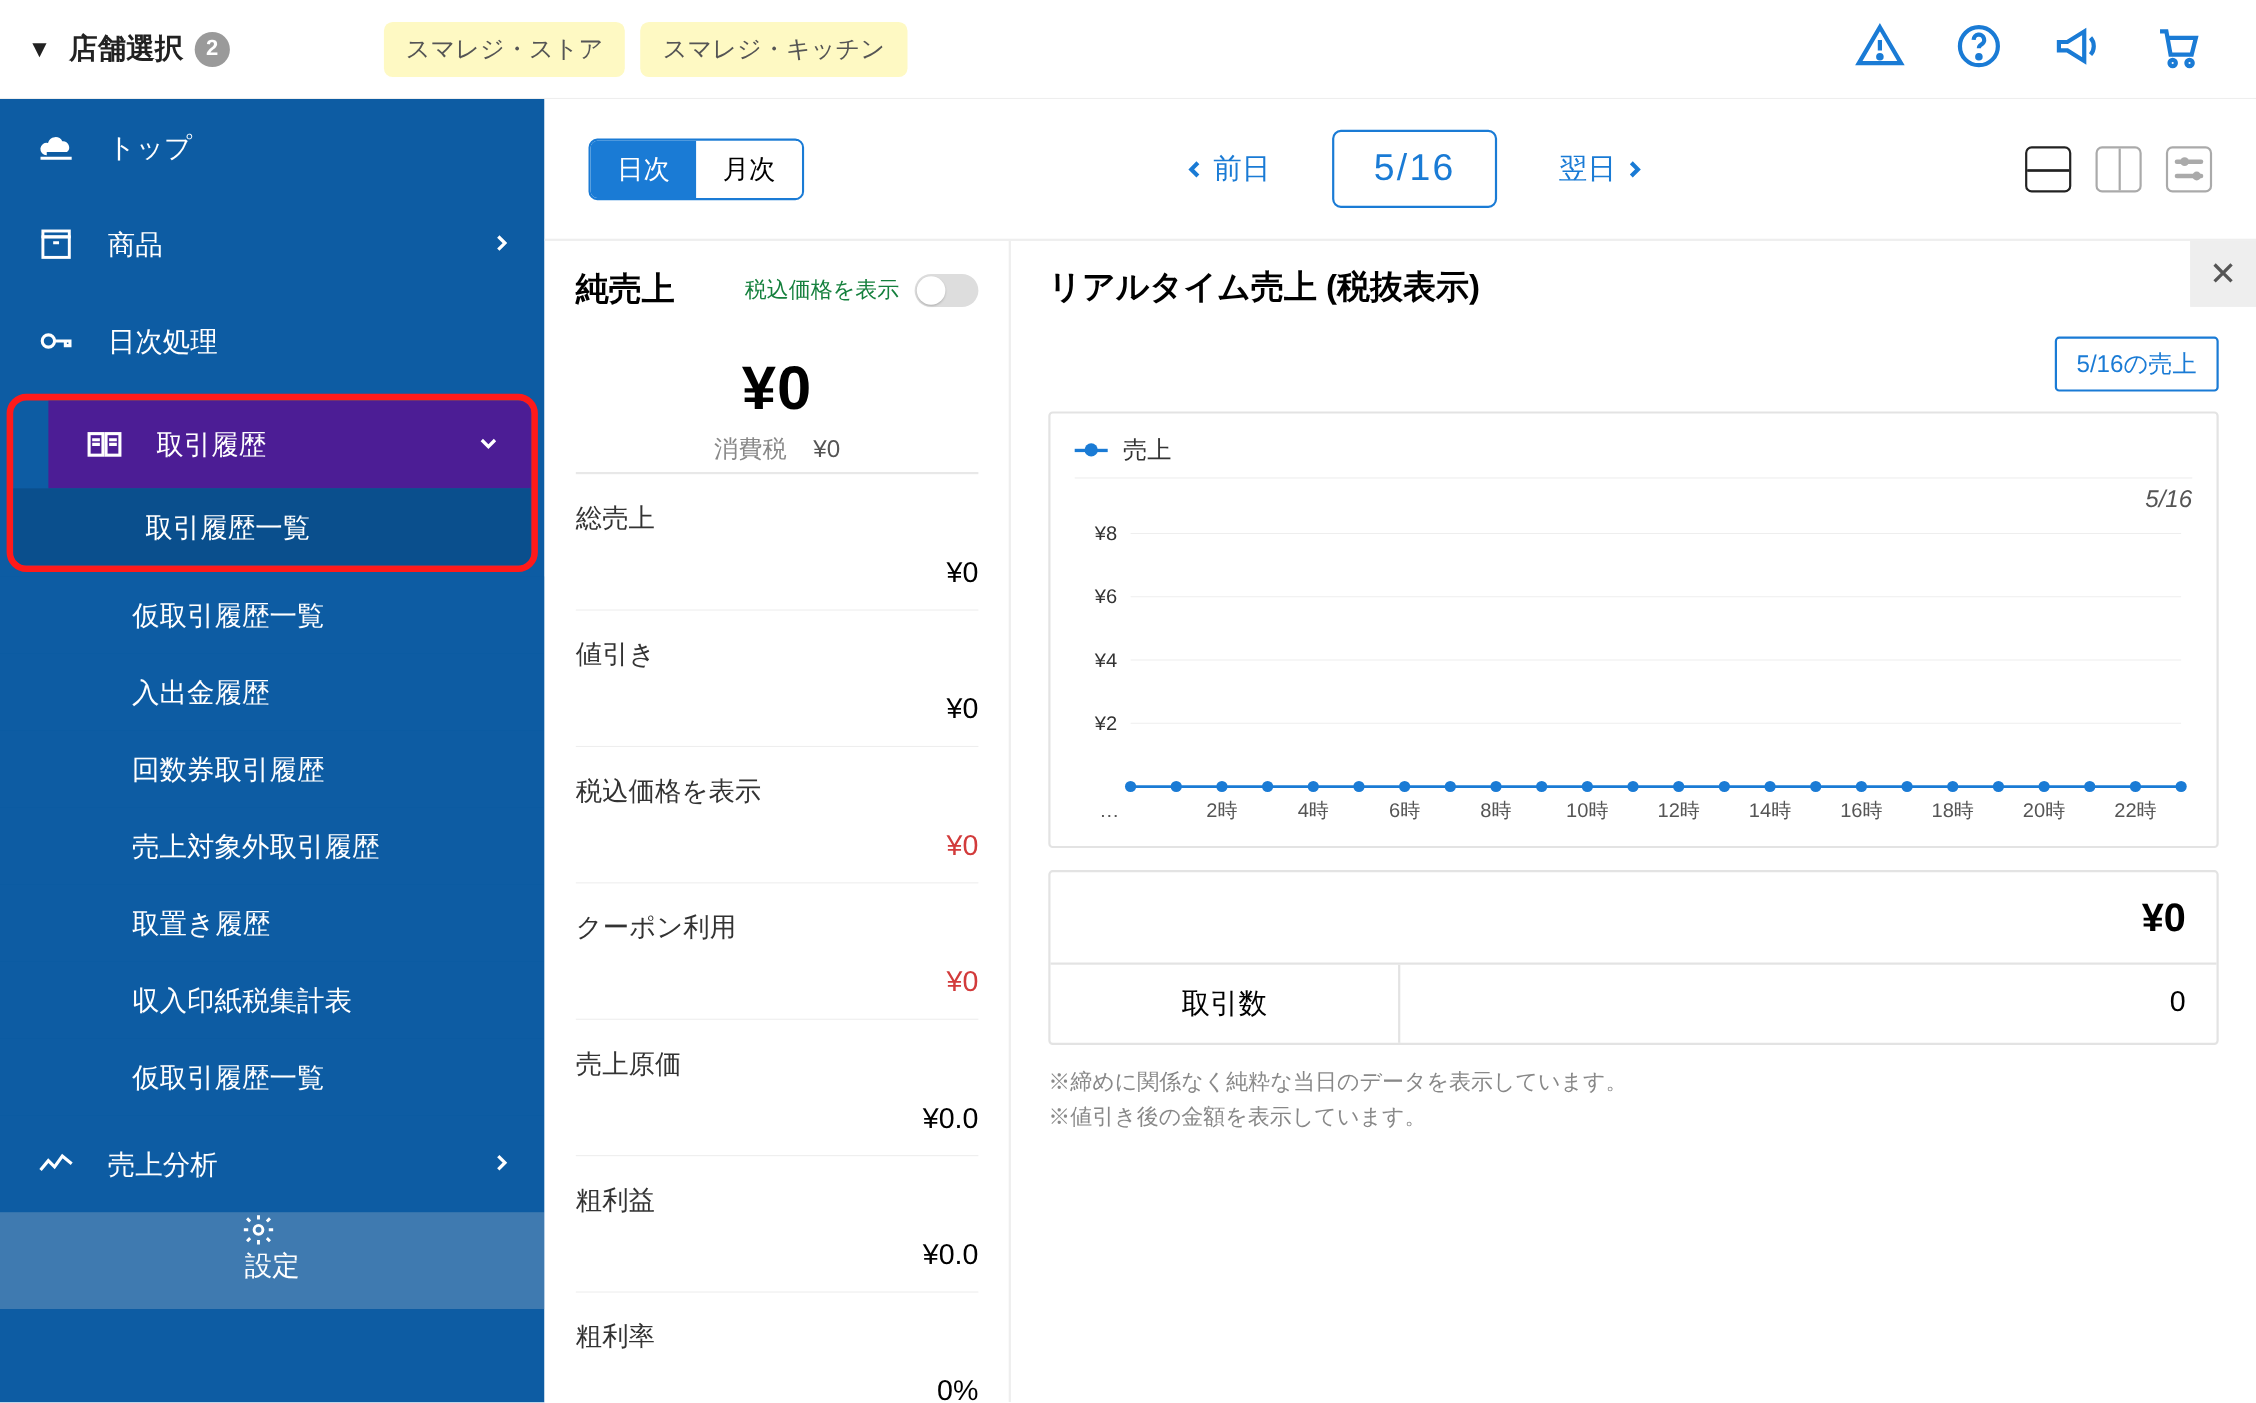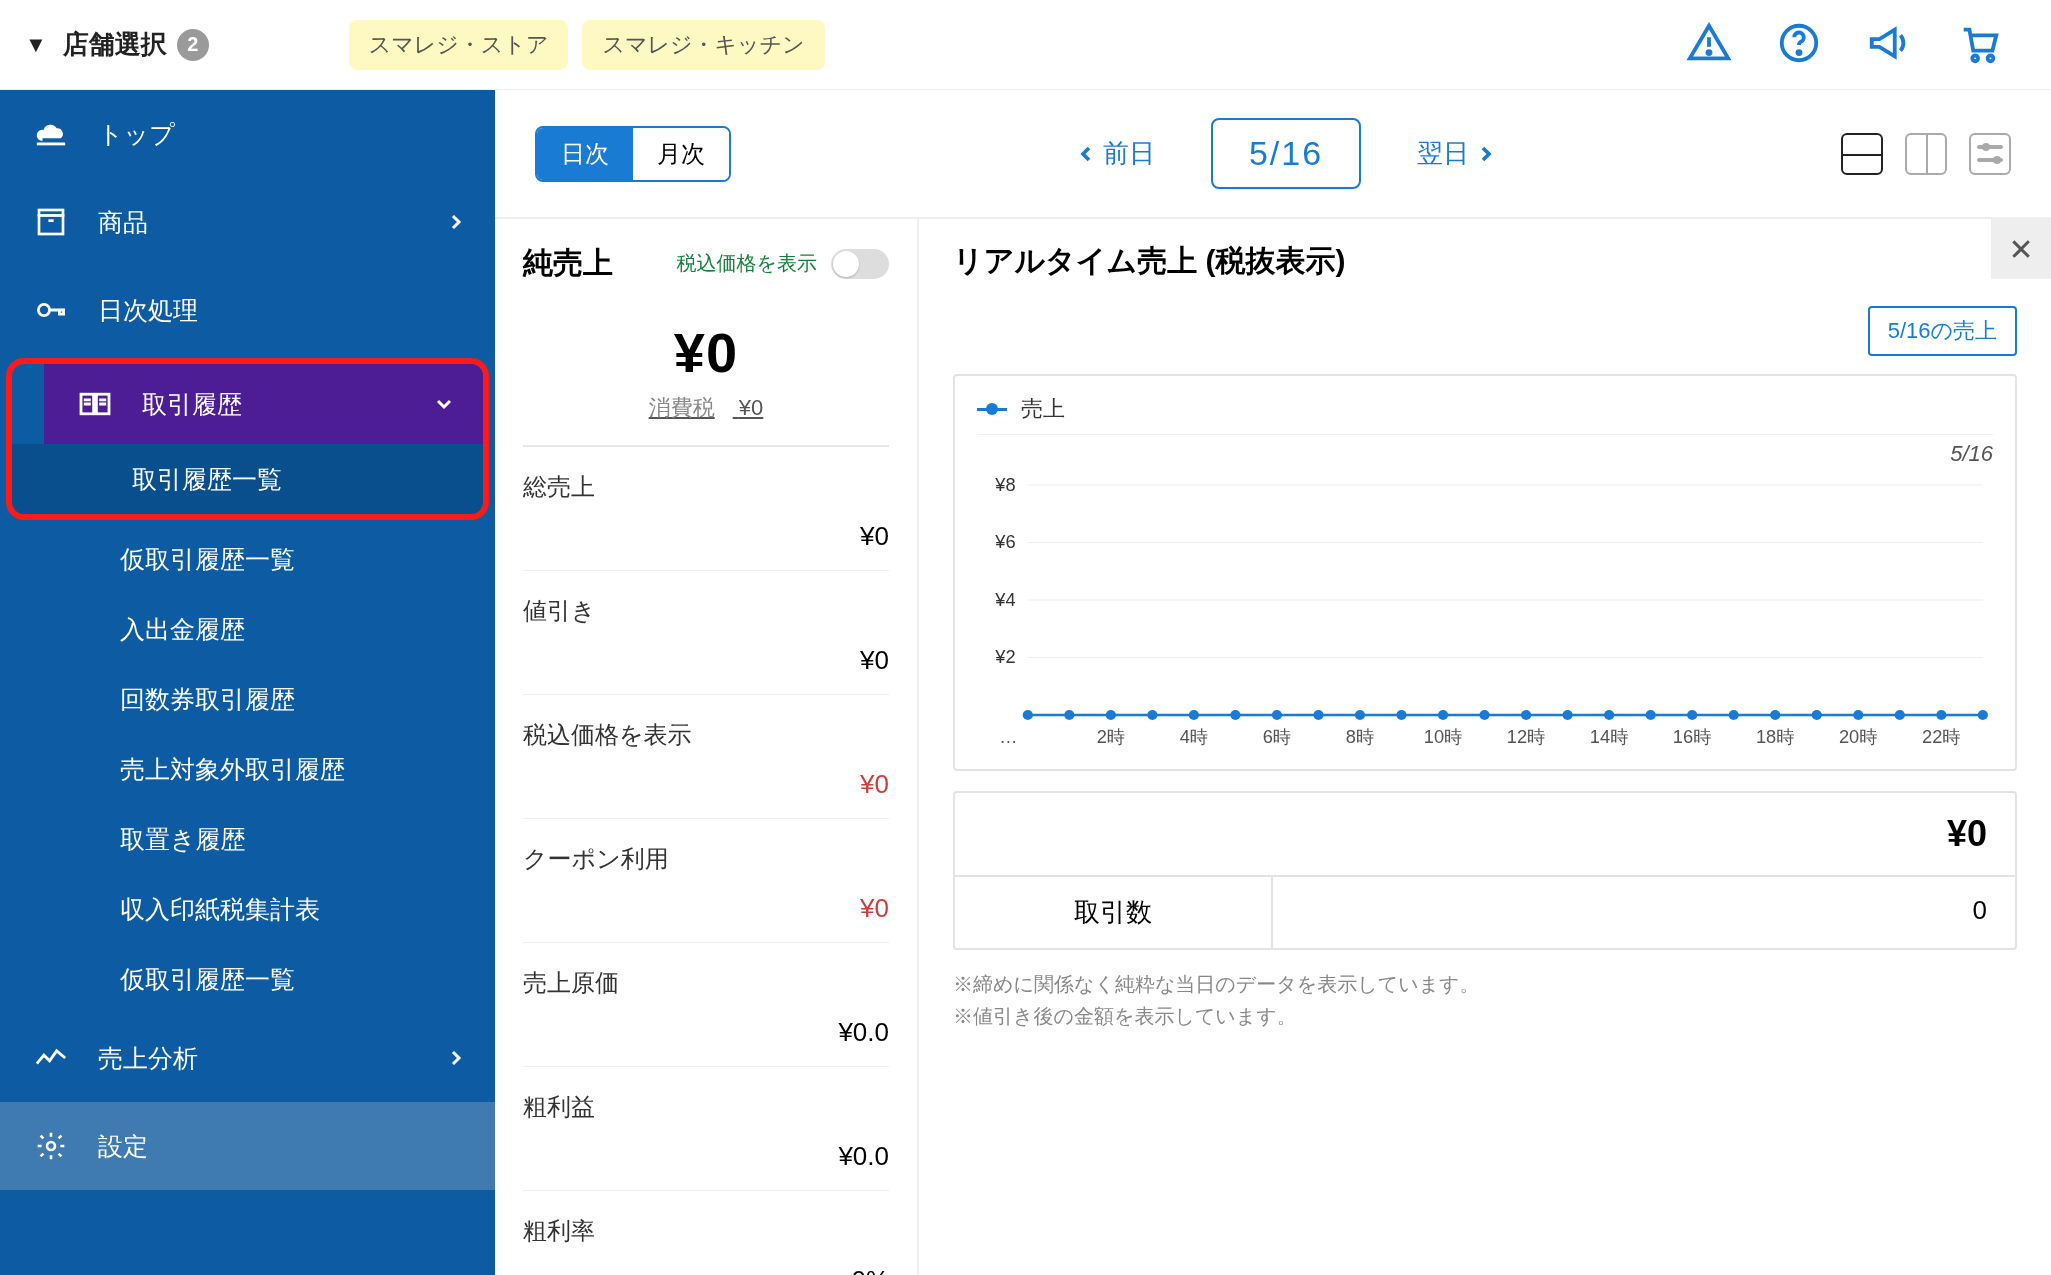--- a/index.html
+++ b/index.html
@@ -23,21 +23,21 @@
   .nav-item { display: flex; align-items: center; padding: 0 30px; height: 88px; cursor: pointer; }
   .nav-item .nav-icon { width: 42px; margin-right: 26px; display: flex; align-items: center; justify-content: center; }
   .nav-item .nav-icon svg { stroke: #fff; fill: none; stroke-width: 2; }
   .nav-item .chev { margin-left: auto; }
   .nav-item.dark { background: #073a66; }
   .nav-item.expanded { background: #4c1d95; margin-left: 32px; }
   .sub-item { padding: 0 30px 0 120px; height: 70px; display: flex; align-items: center; background: #0d5ca3; cursor: pointer; }
   .sub-item.active { background: #0a4f8d; }
   .highlight-box { border: 6px solid #ff1a1a; border-radius: 18px; margin: 4px 6px; overflow: hidden; }
   .highlight-box .nav-item { height: 80px; }
-  .nav-item.muted { background: #3f7ab0; }
+  .nav-item.muted { background: #3f7ab0; flex-direction: column; }
 
   
   .main { flex: 1; display: flex; flex-direction: column; background: #fff; overflow: hidden; }
   .period-bar { display: flex; align-items: center; padding: 28px 40px 28px 40px; gap: 20px; }
   .seg { display: flex; border: 2px solid #1a7bd5; border-radius: 8px; overflow: hidden; }
   .seg div { padding: 10px 24px; font-size: 24px; cursor: pointer; }
   .seg .on { background: #1a7bd5; color: #fff; }
   .seg .off { background: #fff; color: #000000; }
   .date-nav { margin: 0 auto; display: flex; align-items: center; gap: 56px; font-size: 26px; color: #1a7bd5; }
   .date-box { border: 2px solid #1a7bd5; padding: 14px 36px; border-radius: 8px; font-size: 34px; font-weight: 500; letter-spacing: 2px; }
@@ -59,21 +59,21 @@
   .panels { flex: 1; display: flex; border-top: 2px solid #eee; overflow: hidden; }
 
   
   .summary { width: 424px; border-right: 2px solid #eee; display: flex; flex-direction: column; overflow-y:auto; }
   .sum-head { display: flex; align-items: center; padding: 24px 28px 12px 28px; }
   .sum-head .title { font-size: 30px; font-weight: 700; }
   .sum-head .tax-label { margin-left: auto; font-size: 20px; color: #15803d; margin-right: 14px; }
   .toggle { width: 58px; height: 30px; background: #ddd; border-radius: 15px; position: relative; }
   .toggle::after { content:""; position:absolute; width:26px; height:26px; background:#fff; border-radius:50%; top:2px; left:2px; box-shadow:0 1px 2px rgba(0,0,0,.2);}
   .big-num { text-align: center; font-size: 56px; font-weight: 800; padding: 24px 0 8px 0; letter-spacing: 1px; }
-  .tax-line { text-align: center; font-size: 22px; color: #555; padding-bottom: 22px; border-bottom: 2px solid #e8e8e8; margin: 0 28px; text-decoration: underline; }
+  .tax-line { text-align: center; font-size: 22px; color: #555; padding-bottom: 6px; border-bottom: 2px solid #e8e8e8; margin: 0 28px; }
   .tax-line .lab { color: #888; margin-right: 18px; }
   .sum-rows { padding: 0 28px; }
   .sum-row { display:flex; flex-direction:column; padding: 24px 0 18px 0; border-bottom: 1px solid #eee; }
   .sum-row .lab { font-size: 24px; color: #333; }
   .sum-row .val { font-size: 26px; text-align: right; padding-top: 18px; }
   .sum-row .val.red { color: #d23b3b; }
 
   
   .realtime { flex: 1; display: flex; flex-direction: column; padding: 0 0 0 0; overflow:hidden; position:relative;}
   .rt-head { display:flex; align-items:center; padding: 22px 34px 10px 34px; }

